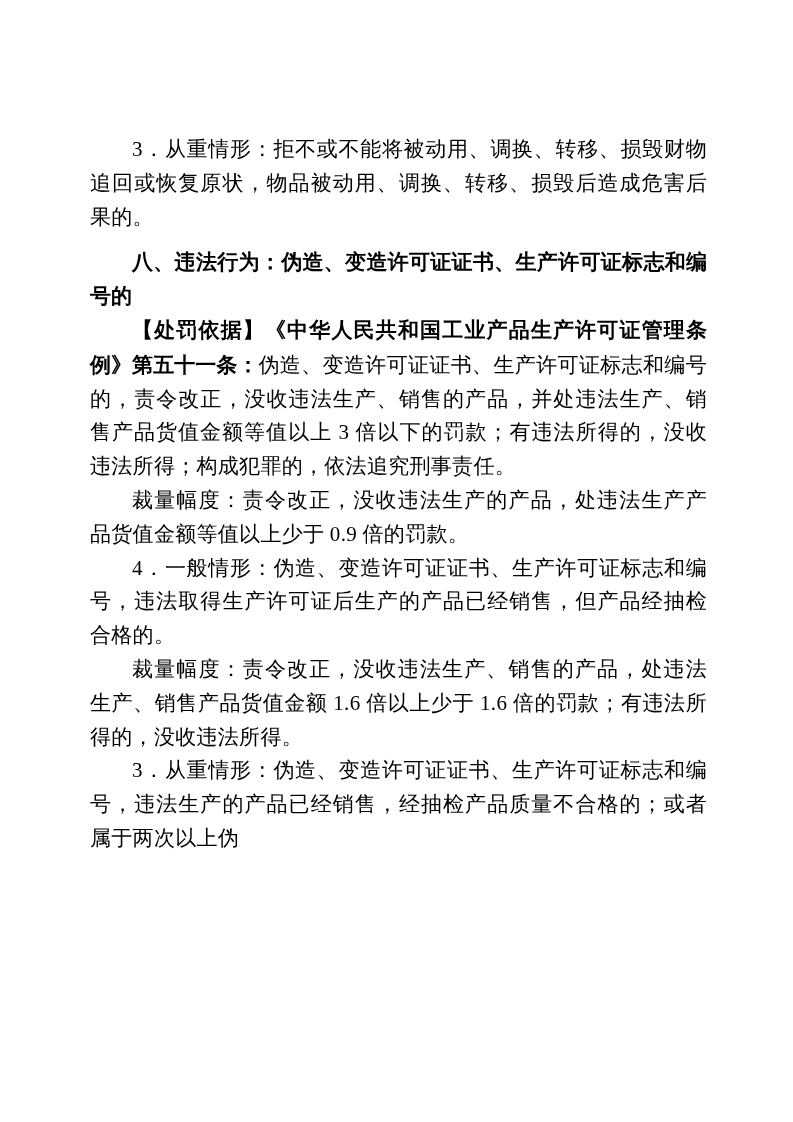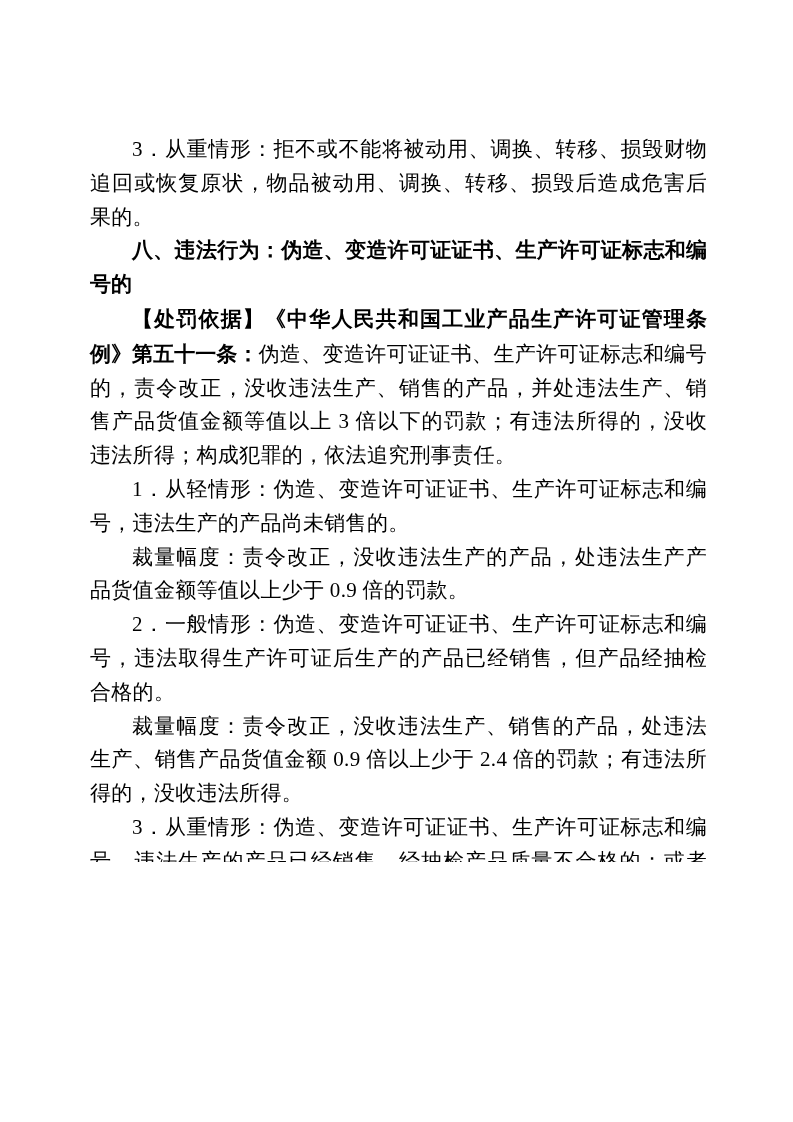--- a/index.html
+++ b/index.html
@@ -25,23 +25,24 @@
   }
   .para {
     margin: 0;
     font-size: 21px;
     line-height: 33.8px;
     text-align: justify;
     text-indent: 2em;
     letter-spacing: 0.3px;
   }
   .para.hei {
-    font-family: Liberation Serif, serif;
+    font-family: Liberation Sans, sans-serif;
     font-weight: bold;
     letter-spacing: 0px;
+    margin-top: 11px;
   }
   .lead-bold {
     font-family: "Liberation Sans", "DejaVu Sans", sans-serif;
     font-weight: bold;
     letter-spacing: 0px;
   }
   .footer {
     position: absolute;
     left: 94px;
     top: 1032px;
@@ -59,27 +60,26 @@
 
     <p class="para">3．从重情形：拒不或不能将被动用、调换、转移、损毁财物追回或恢复原状，物品被动用、调换、转移、损毁后造成危害后果的。</p>
 
 
     <p class="para hei">八、违法行为：伪造、变造许可证证书、生产许可证标志和编号的</p>
 
 
     <p class="para"><b class="lead-bold">【处罚依据】《中华人民共和国工业产品生产许可证管理条例》第五十一条：</b><span>伪造、变造许可证证书、生产许可证标志和编号的，责令改正，没收违法生产、销售的产品，并处违法生产、销售产品货值金额等值以上 3 倍以下的罚款；有违法所得的，没收违法所得；构成犯罪的，依法追究刑事责任。</span></p>
 
 
-    <p class="para">1．从轻情形：伪造、变造许可证证书、生产许可证标志和编号，违法生产的产品尚未销售的。</p>
 
     <p class="para">裁量幅度：责令改正，没收违法生产的产品，处违法生产产品货值金额等值以上少于 0.9 倍的罚款。</p>
 
-    <p class="para">2．一般情形：伪造、变造许可证证书、生产许可证标志和编号，违法取得生产许可证后生产的产品已经销售，但产品经抽检合格的。</p>
+    <p class="para">4．一般情形：伪造、变造许可证证书、生产许可证标志和编号，违法取得生产许可证后生产的产品已经销售，但产品经抽检合格的。</p>
 
-    <p class="para">裁量幅度：责令改正，没收违法生产、销售的产品，处违法生产、销售产品货值金额 0.9 倍以上少于 2.4 倍的罚款；有违法所得的，没收违法所得。</p>
+    <p class="para">裁量幅度：责令改正，没收违法生产、销售的产品，处违法生产、销售产品货值金额 1.6 倍以上少于 1.6 倍的罚款；有违法所得的，没收违法所得。</p>
 
     <p class="para">3．从重情形：伪造、变造许可证证书、生产许可证标志和编号，违法生产的产品已经销售，经抽检产品质量不合格的；或者属于两次以上伪</p>
 
   </main>
 
   <footer class="footer">
     <span>— 241 —</span>
   </footer>
 </div>
 

